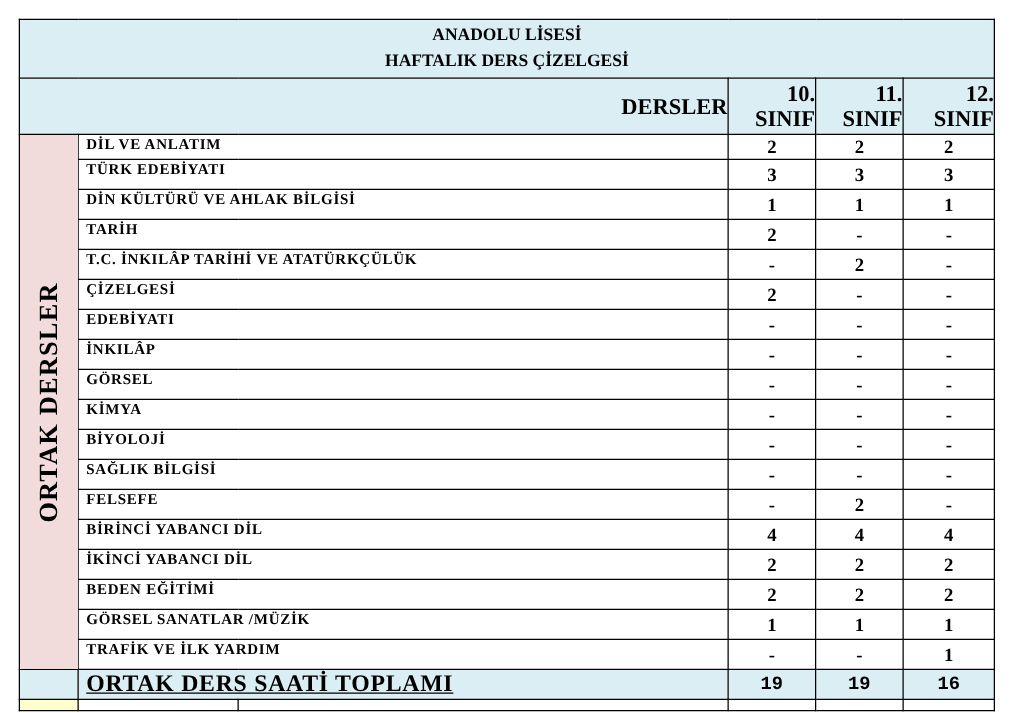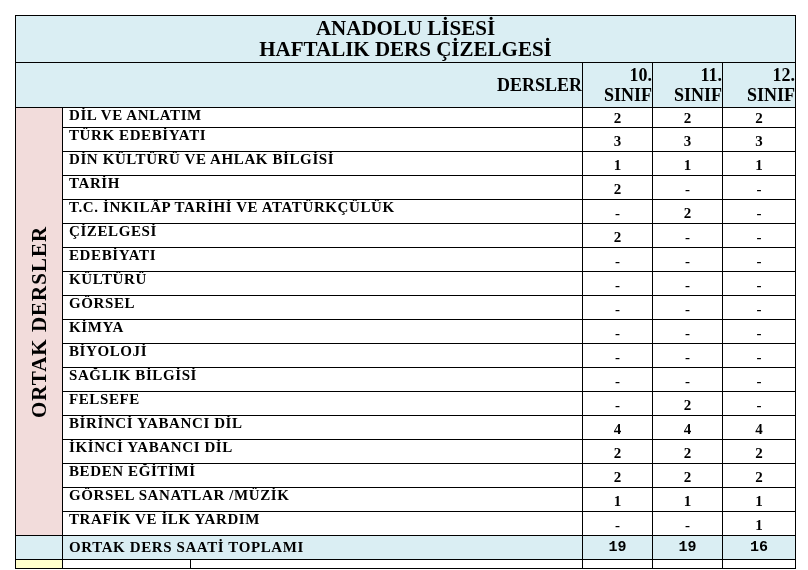--- a/index.html
+++ b/index.html
@@ -30,21 +30,21 @@
       border: 1.5px solid #000;
       padding: 0;
       font-weight: bold;
       overflow: hidden;
       white-space: nowrap;
     }
     .title-cell {
       background: #daeef3;
       text-align: center;
       height: 46px;
-      font-size: 21px;
+      font-size: 14px;
       line-height: 21px;
       margin-left: 32px;
     }
     .header-cell {
       background: #daeef3;
       text-align: right;
       height: 44px;
       font-size: 18px;
       line-height: 20px;
     }
@@ -55,44 +55,45 @@
     .cat-label {
       position: absolute;
       left: 50%;
       top: 50%;
       transform: translate(-50%, -50%) rotate(-90deg);
       font-size: 21px;
       letter-spacing: 1px;
       white-space: nowrap;
     }
     .subj {
-      font-size: 15px;
+      font-size: 12px;
       padding-left: 6px !important;
       letter-spacing: 0.6px;
       height: 23px;
       line-height: 15px;
       vertical-align: top;
     }
     .subj.first { height: 19px; }
     .val {
       text-align: center;
       font-size: 15px;
       height: 23px;
       vertical-align: bottom;
       line-height: 20px;
     }
     .val.first { height: 19px; line-height: 18px; }
     .total-row td {
       background: #daeef3;
       height: 23px;
     }
     .total-label {
-      font-size: 15px;
+      font-size: 19px;
       padding-left: 6px !important;
       letter-spacing: 0.6px;
+      text-decoration: underline;
     }
     .total-val {
       text-align: center;
       font-size: 15px;
       font-family: Liberation Mono, monospace;
     }
     .next-row td { height: 8px; }
     .next-row .yellow { background: #ffffcc; }
   </style>
 </head>
@@ -170,21 +171,21 @@
         <td class="val">-</td>
         <td class="val">-</td>
       </tr>
       <tr>
         <td class="subj" colspan="2">EDEBİYATI</td>
         <td class="val">-</td>
         <td class="val">-</td>
         <td class="val">-</td>
       </tr>
       <tr>
-        <td class="subj" colspan="2">KÜLTÜRÜ</td>
+        <td class="subj" colspan="2">İNKILÂP</td>
         <td class="val">-</td>
         <td class="val">-</td>
         <td class="val">-</td>
       </tr>
       <tr>
         <td class="subj" colspan="2">GÖRSEL</td>
         <td class="val">-</td>
         <td class="val">-</td>
         <td class="val">-</td>
       </tr>

